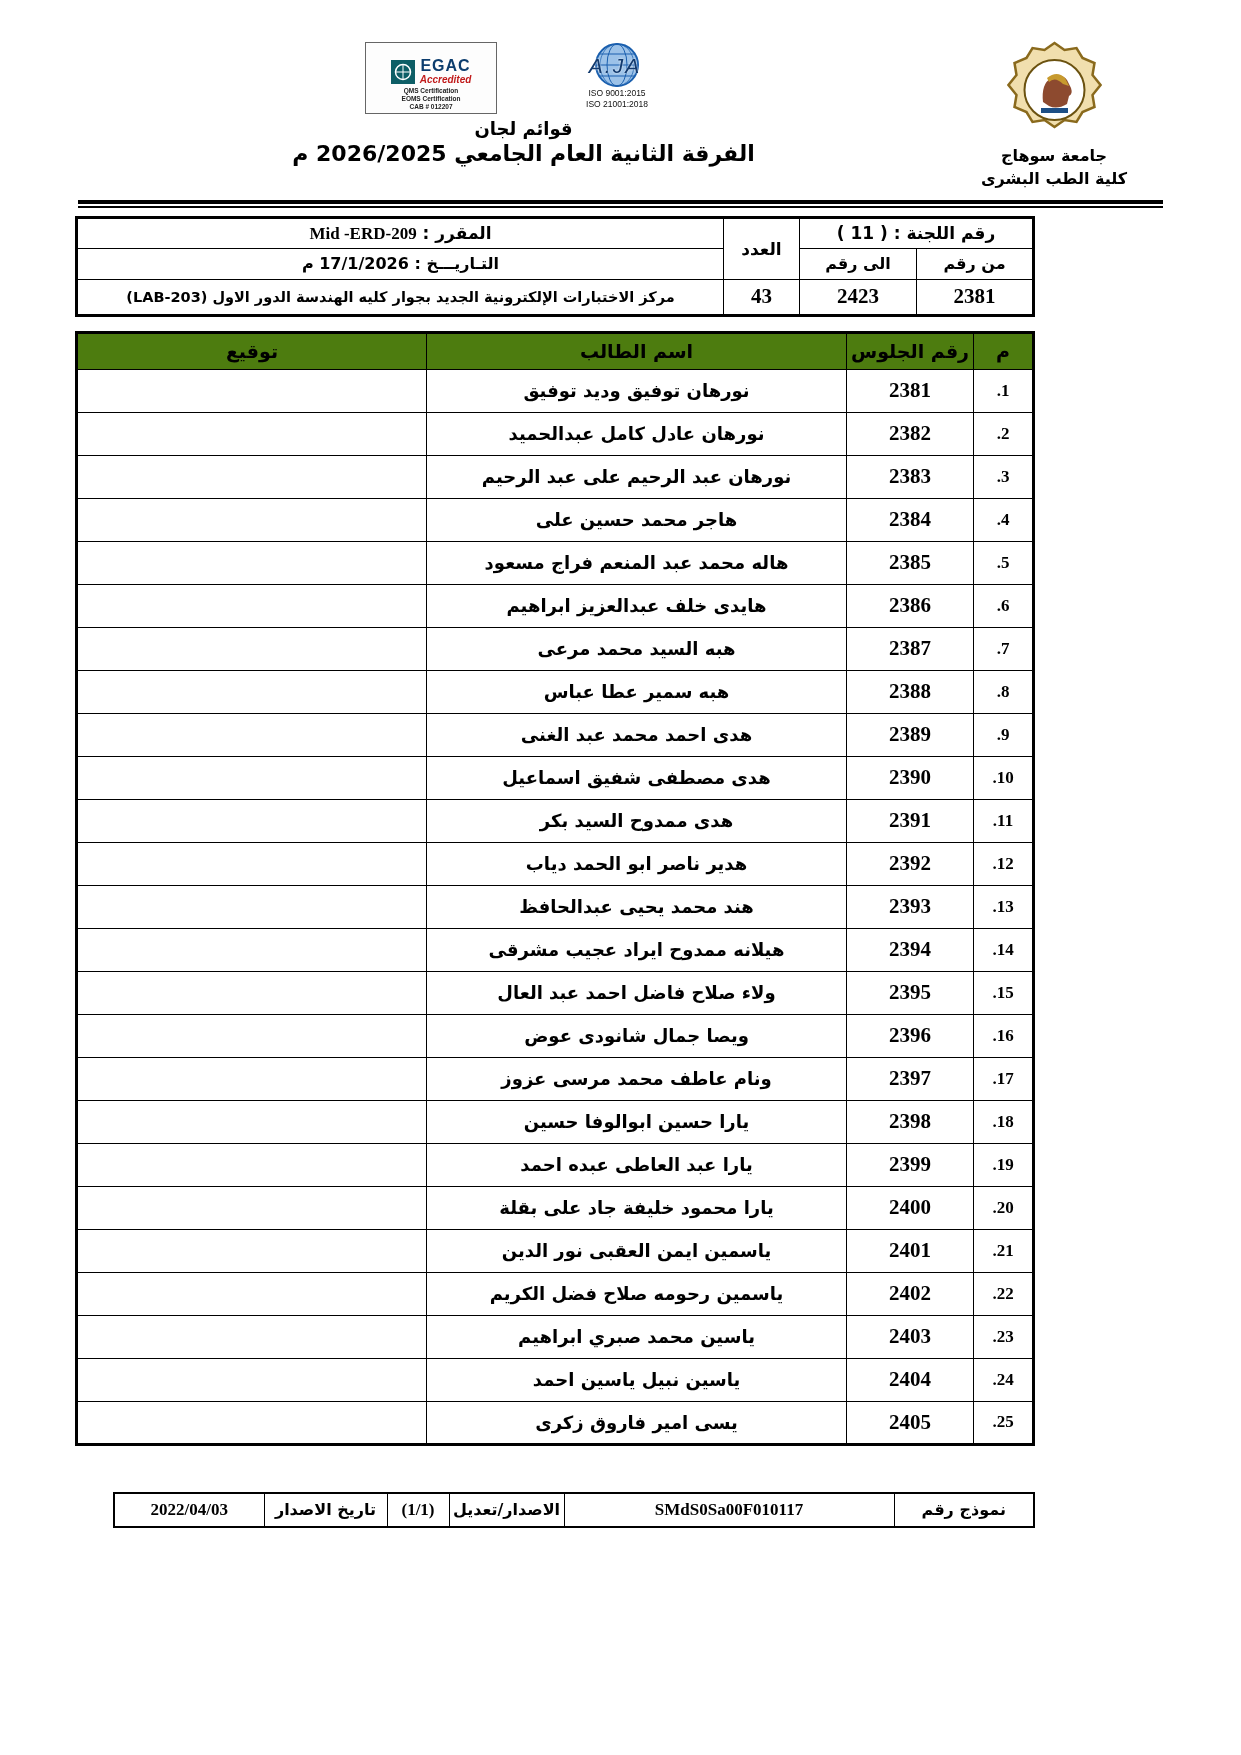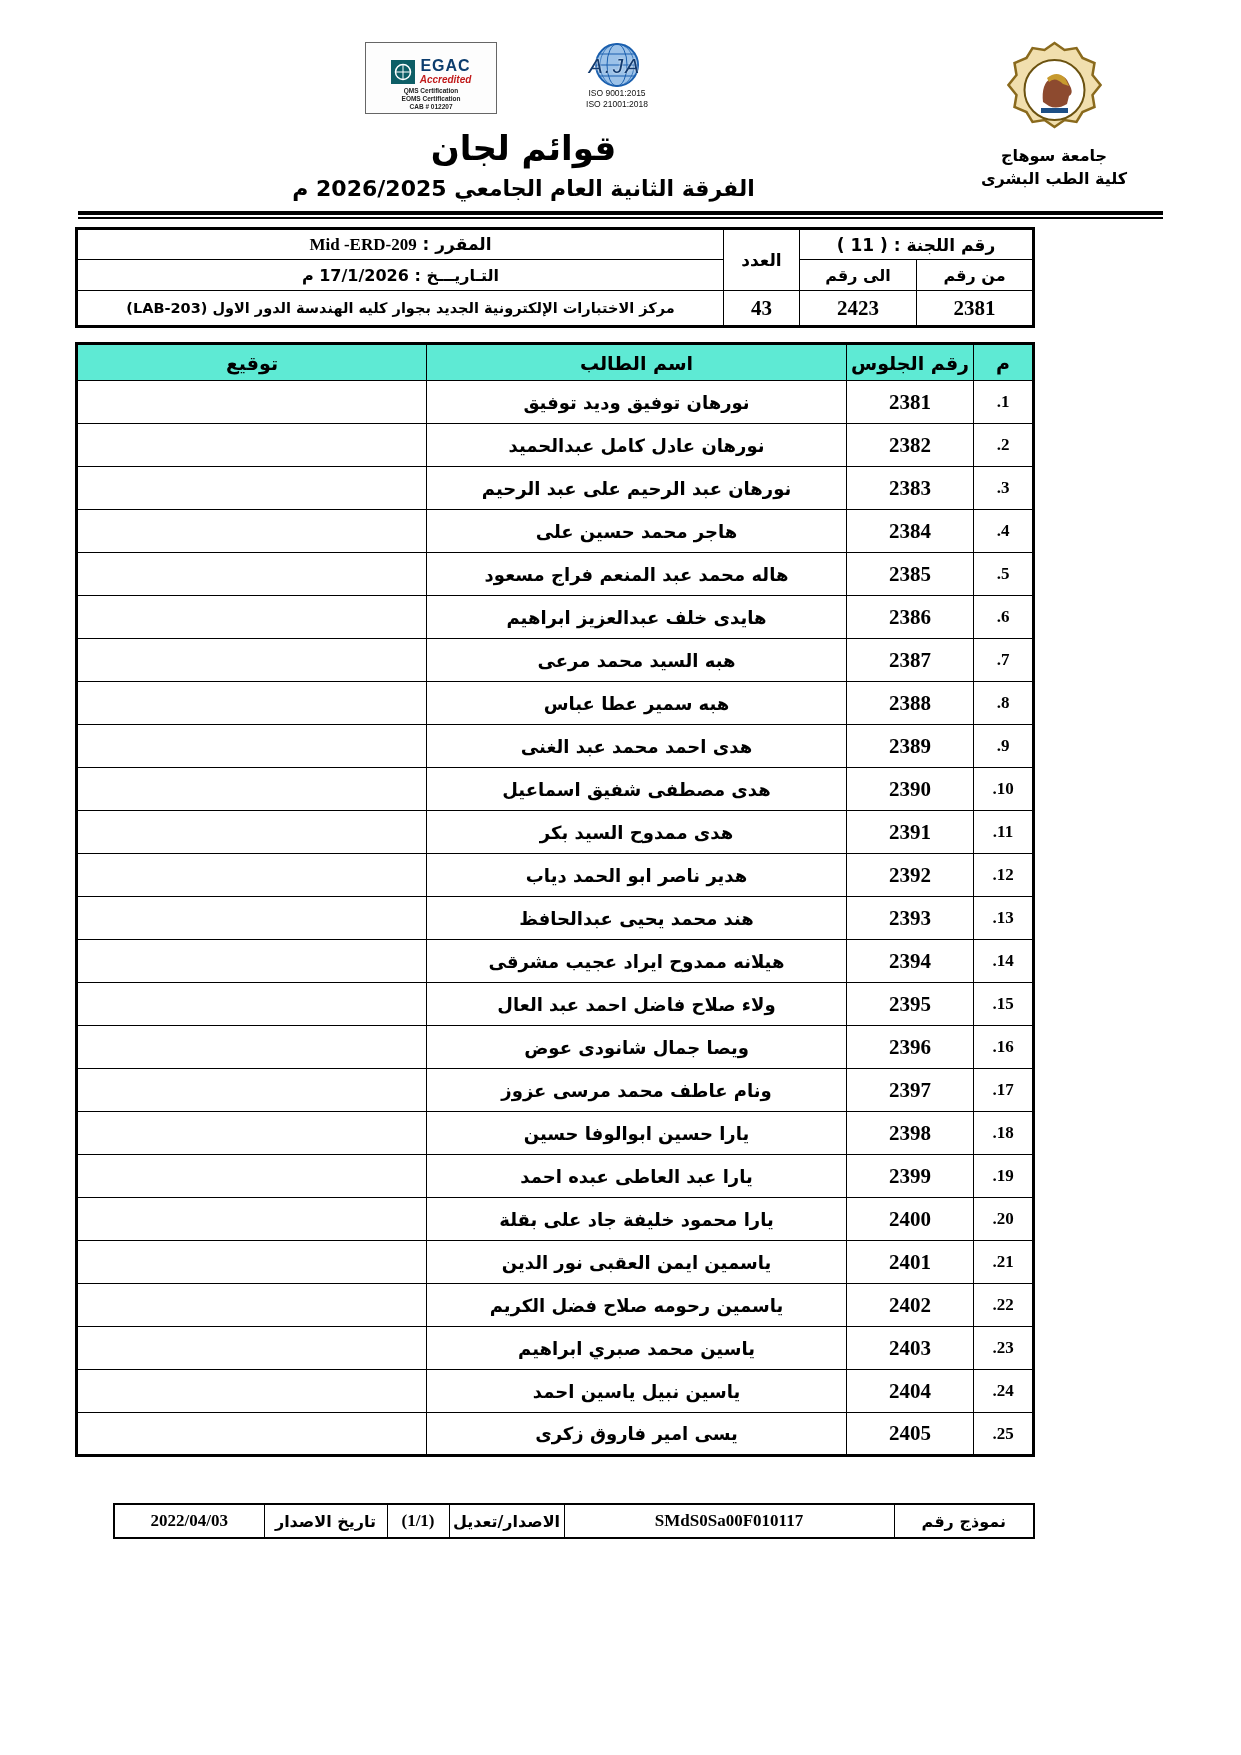--- a/index.html
+++ b/index.html
@@ -17,43 +17,43 @@
   .accred-row { display:flex; justify-content:center; align-items:flex-start; gap:55px; }
   .egac-box { border:1px solid #666; width:132px; padding:15px 4px 2px; background:#fdfdfd; }
   .egac-top { display:flex; align-items:center; justify-content:center; gap:5px; }
   .egac-name { font-family:"Liberation Sans",sans-serif; font-weight:bold; font-size:16px; letter-spacing:1px; color:#0c3d6e; line-height:1; }
   .egac-accredited { font-family:"Liberation Sans",sans-serif; font-weight:bold; font-style:italic; font-size:10px; color:#c11b1b; line-height:1.1; }
   .egac-certs { margin-top:2px; font-family:"Liberation Sans",sans-serif; font-size:6.5px; font-weight:bold; color:#222; line-height:1.25; }
   .aja-box { width:130px; text-align:center; position:relative; }
   .aja-globe-wrap { position:relative; height:46px; }
   .aja-name { position:absolute; left:0; right:4px; top:12px; font-family:"Liberation Sans",sans-serif; font-weight:normal; font-style:italic; font-size:21px; letter-spacing:2px; color:#123a6e; text-shadow:0 0 2px #fff; }
   .aja-iso { font-family:"Liberation Sans",sans-serif; font-size:8.5px; font-weight:normal; color:#111; line-height:1.3; }
-  .doc-title { direction:rtl; font-family:"DejaVu Sans",sans-serif; font-weight:bold; font-size:34px; margin-top:14px; }
-  .doc-subtitle { direction:rtl; font-family:"DejaVu Sans",sans-serif; font-weight:bold; font-size:22px; margin-top:8px; }
+  .doc-title { direction:rtl; font-family:"DejaVu Sans",sans-serif; font-weight:bold; font-size:18px; margin-top:4px; }
+  .doc-subtitle { direction:rtl; font-family:"DejaVu Sans",sans-serif; font-weight:bold; font-size:22px; margin-top:2px; }
 
   .university-block { width:170px; text-align:center; margin-right:24px; }
   .uni-caption { direction:rtl; font-family:"DejaVu Sans",sans-serif; font-weight:bold; font-size:16px; line-height:1.3; margin-top:2px; }
 
   
   .double-rule { margin-top:10px; border-top:4px solid #000; border-bottom:2px solid #000; height:8px; }
 
   
   table { border-collapse:collapse; table-layout:fixed; }
 
   .info-table { width:957px; margin:8px 128px 0 0; border:3px solid #000; direction:rtl; }
   .info-table td { border:1.5px solid #000; text-align:center; vertical-align:middle; font-weight:bold; font-family:"DejaVu Sans",sans-serif; padding:2px 4px; }
   .info-table tr.r1 td { height:31px; font-size:17px; }
   .info-table tr.r2 td { height:31px; font-size:16px; }
   .info-table tr.r3 td { height:36px; }
   .info-table td.num { font-family:"Liberation Serif",serif; font-size:21px; }
   .info-table td.loc { font-size:14.5px; }
   .course-value { font-family:"Liberation Serif",serif; font-size:17px; }
 
   .main-table { width:957px; margin:14px 128px 0 0; border:3px solid #000; direction:rtl; }
-  .main-table th { background:#5eead4; border:1.5px solid #000; height:37px; font-family:"DejaVu Sans",sans-serif; font-weight:bold; font-size:19px; vertical-align:middle; }
+  .main-table th { background:#4d7c0f; border:1.5px solid #000; height:37px; font-family:"DejaVu Sans",sans-serif; font-weight:bold; font-size:19px; vertical-align:middle; }
   .main-table td { border:1.5px solid #000; height:43px; vertical-align:middle; text-align:center; }
   .main-table td.serial { font-family:"Liberation Serif",serif; font-weight:bold; font-size:17px; }
   .main-table td.seat { font-family:"Liberation Serif",serif; font-weight:bold; font-size:21px; }
   .main-table td.name { font-family:"DejaVu Sans",sans-serif; font-weight:bold; font-size:18px;margin-top:36px; }
 
   .footer-table { width:920px; margin:46px 128px 0 0; border:2.5px solid #000; direction:rtl; }
   .footer-table td { border:1.5px solid #000; text-align:center; vertical-align:middle; font-weight:bold; font-family:"DejaVu Sans",sans-serif; font-size:16px; height:34px; padding:2px 0; }
   .footer-table td.latin { font-family:"Liberation Serif",serif; direction:ltr; font-size:17px; }
 </style>
 </head>

